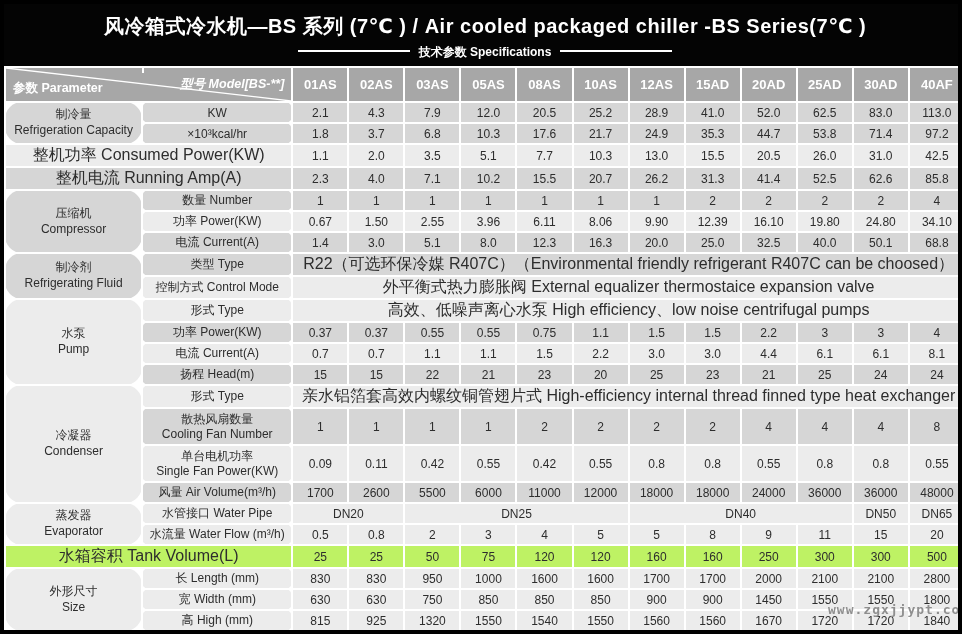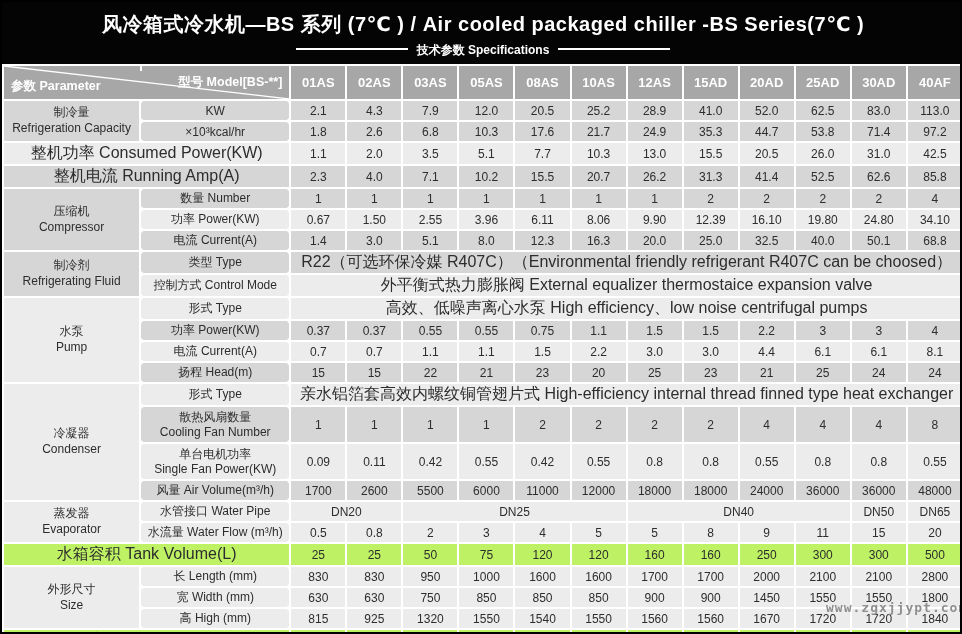--- a/index.html
+++ b/index.html
@@ -1,46 +1,46 @@
 <!DOCTYPE html>
 <html><head>
 <meta charset="utf-8">
 <style>
   * { margin:0; padding:0; box-sizing:border-box; }
   body { background:#ffffff; font-family:"Liberation Sans","DejaVu Sans",sans-serif; }
-  .page { position:relative; width:962px; height:634px; background:#ffffff; overflow:hidden; border:2px solid #000000; }
+  .page { position:relative; width:962px; height:634px; background:#ffffff; overflow:hidden; border:4px solid #000000; }
 
   
   .titlebar { width:962px; height:62px; background:#040404; color:#ffffff; text-align:center; padding-top:9px; }
   .title { font-size:20px; font-weight:bold; letter-spacing:0.5px; }
   .subtitle { margin-top:4px; font-size:12px; font-weight:bold; }
   .subtitle .dash { display:inline-block; width:112px; border-top:2px solid #ffffff; vertical-align:middle; margin:0 9px 3px 9px; }
 
   
   table { width:962px; height:537px; border-collapse:collapse; table-layout:fixed; background:#ffffff; }
   td { border:2px solid #ffffff; font-size:12px; color:#2d2d2d; text-align:center; vertical-align:middle; padding:0 1px; overflow:hidden; }
   tr.h1 { height:21px; }
   tr.h2 { height:37px; }
   .pre { white-space:pre-line; line-height:1.25; }
 
   
   tr.header-row { height:35px; }
   tr.header-row td { background:#a7a7a7; color:#ffffff; font-weight:bold; font-size:13px; }
   td.red-cell { position:relative; background:#d2252b; padding:12px;margin-top:25px; }
   td.red-cell svg { position:absolute; left:0; top:0; width:100%; height:100%; }
   .red-cell .param { position:absolute; left:7px; bottom:4px; color:#fff; font-size:12.5px; font-weight:bold; }
-  .red-cell .model { position:absolute; right:7px; top:8px; color:#fff; font-size:12.5px; font-weight:bold; }
+  .red-cell .model { position:absolute; right:7px; top:8px; color:#fff; font-size:12.5px; font-weight:bold;font-style:italic; }
   .red-cell .tick { position:absolute; left:136px; top:0; width:2px; height:5px; background:#ffffff; }
 
   
   tr.s-light td { background:#ececec; }
   tr.s-mid td   { background:#d6d6d6; }
   tr.s-dark td  { background:#bef264; }
   td.attr  { background:#ececec; font-size:12px;border-radius:7px; }
-  td.group { background:#ececec; line-height:1.3; }
+  td.group { background:#ececec; line-height:1.3;border-radius:17px; }
   td.rowlabel { font-size:16px; }
   td.band { font-size:16px;margin-top:29px; }
 
   
   .watermark { position:absolute; left:824px; top:598px; font-family:"DejaVu Sans Mono",monospace; font-size:13px; font-weight:bold; color:#8f8f8f; letter-spacing:1px; }
 </style>
 </head>
 <body>
 
 <div class="page">
@@ -94,21 +94,21 @@
           <td>28.9</td>
           <td>41.0</td>
           <td>52.0</td>
           <td>62.5</td>
           <td>83.0</td>
           <td>113.0</td>
         </tr>
     <tr class="h1 s-mid">
       <td class="attr">×10³kcal/hr</td>
     <td>1.8</td>
-          <td>2.6</td>
+          <td>3.7</td>
           <td>6.8</td>
           <td>10.3</td>
           <td>17.6</td>
           <td>21.7</td>
           <td>24.9</td>
           <td>35.3</td>
           <td>44.7</td>
           <td>53.8</td>
           <td>71.4</td>
           <td>97.2</td>

